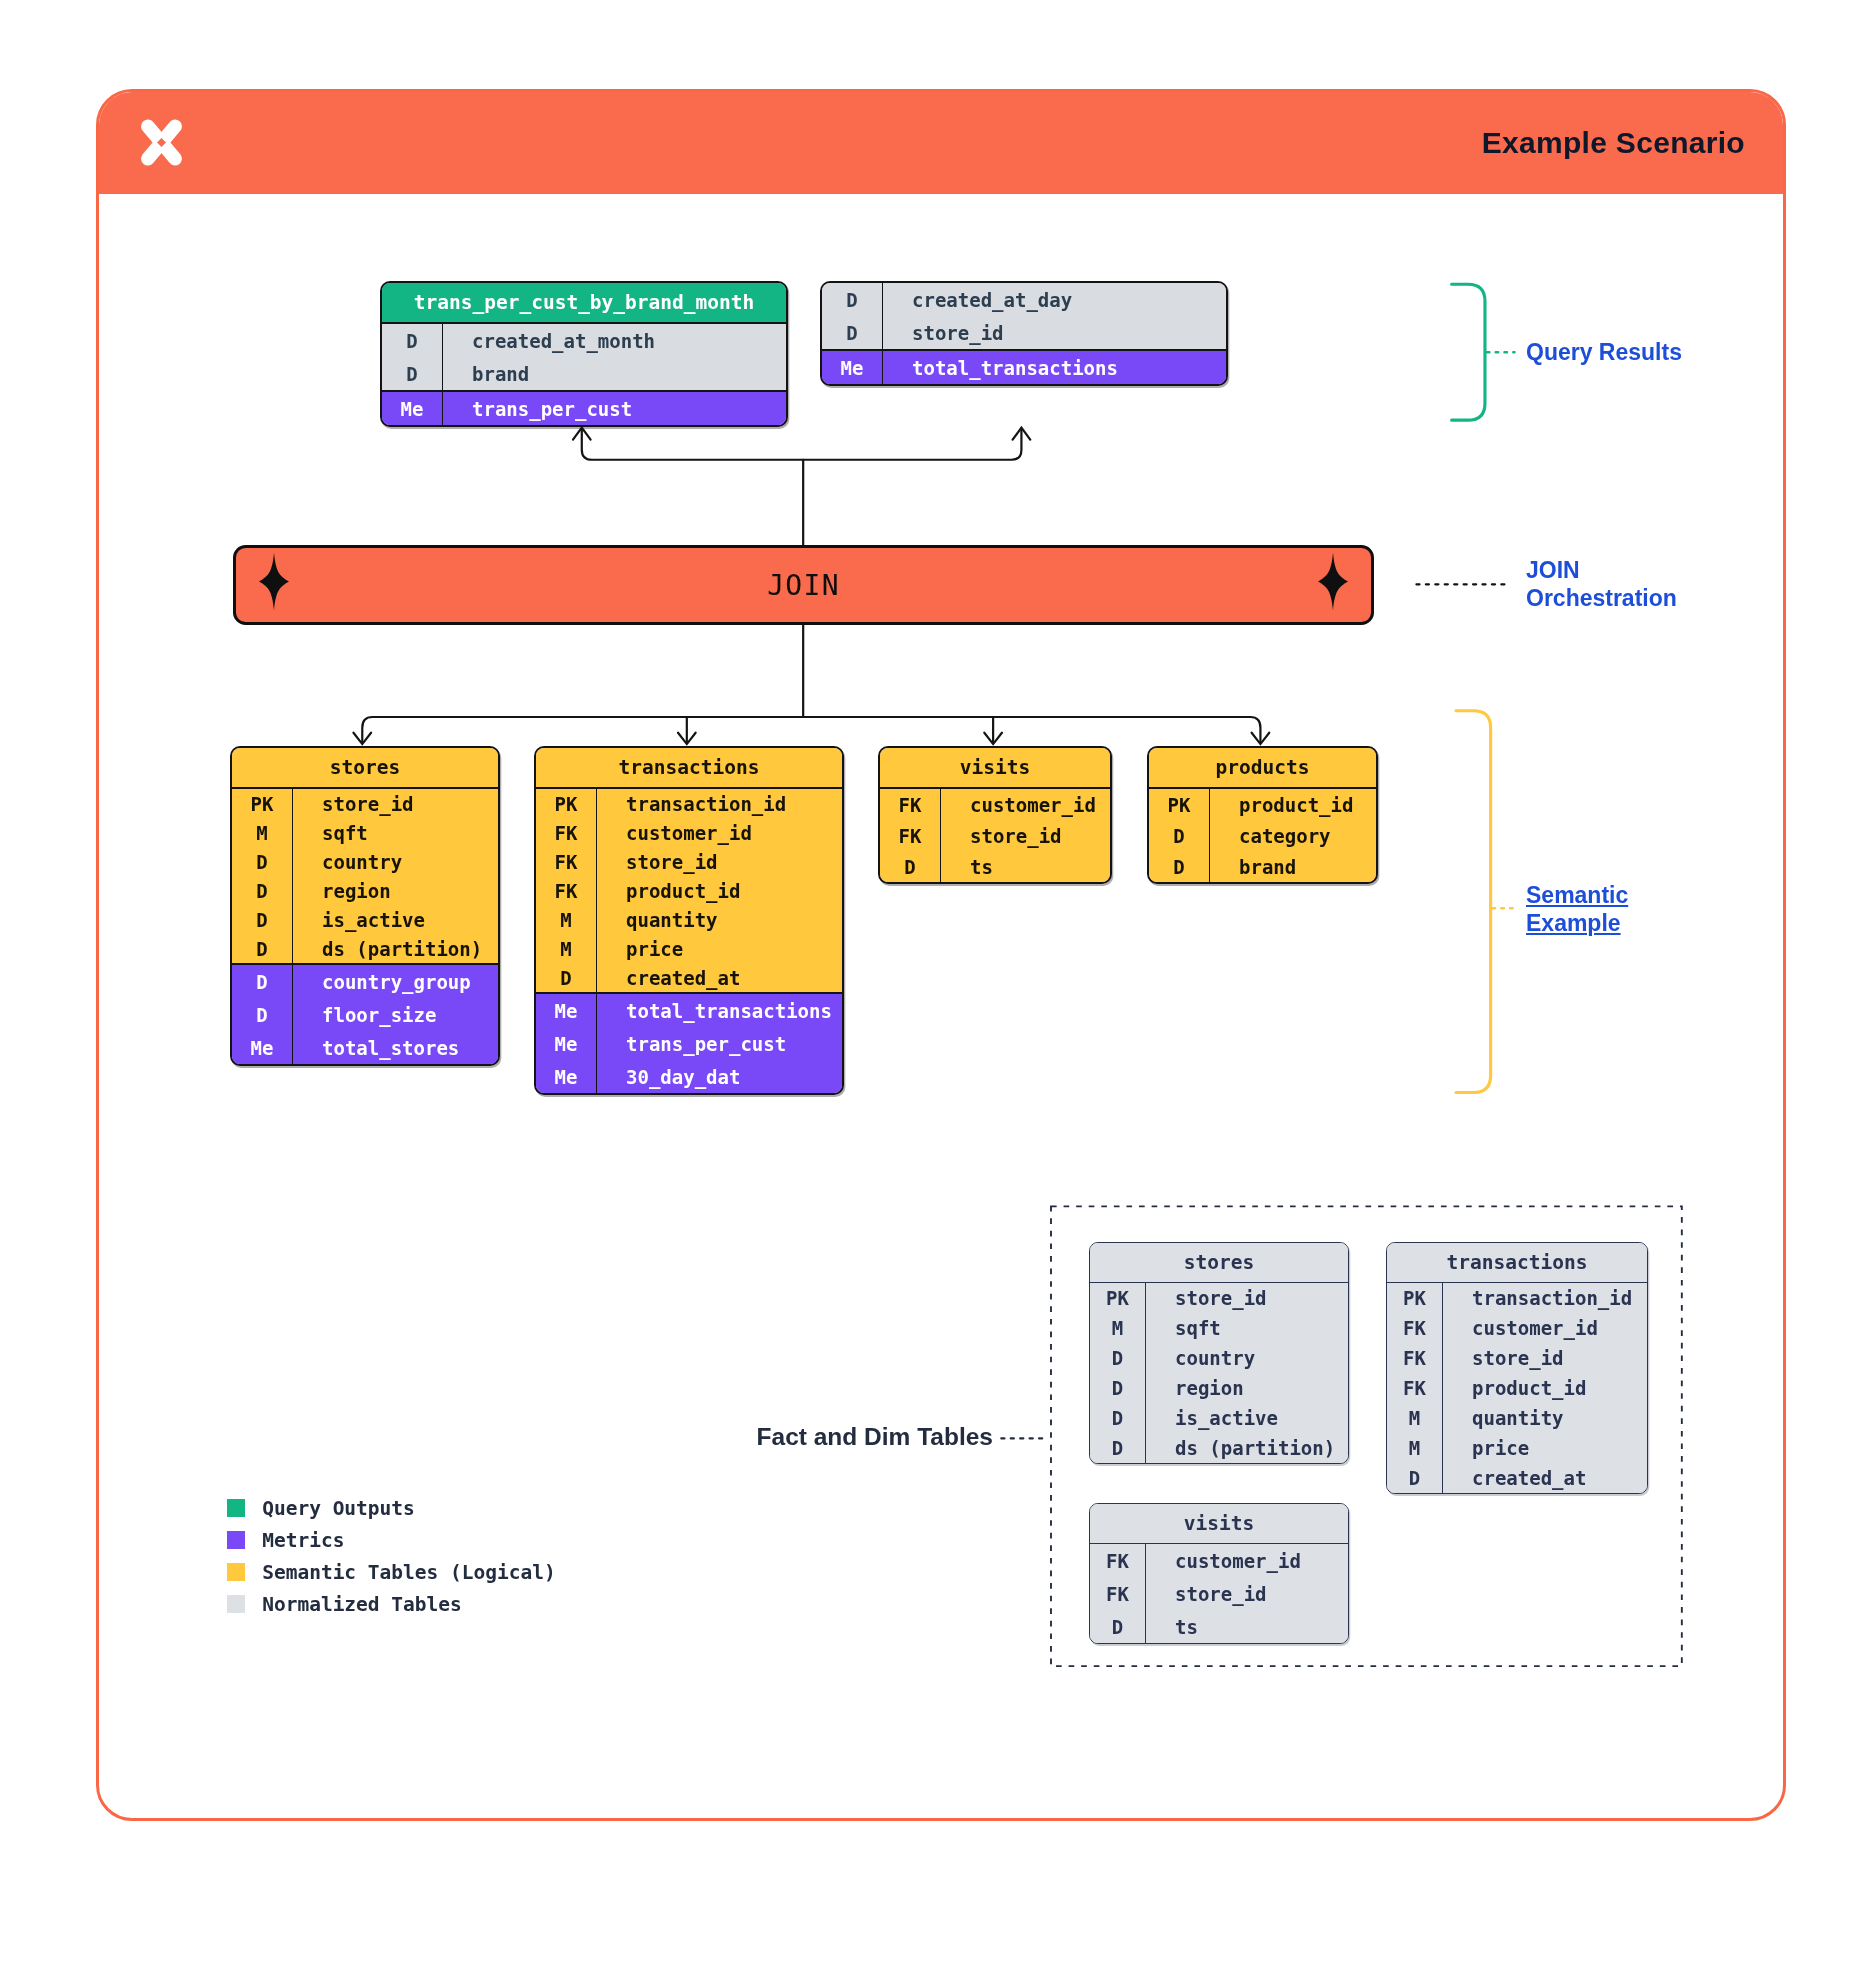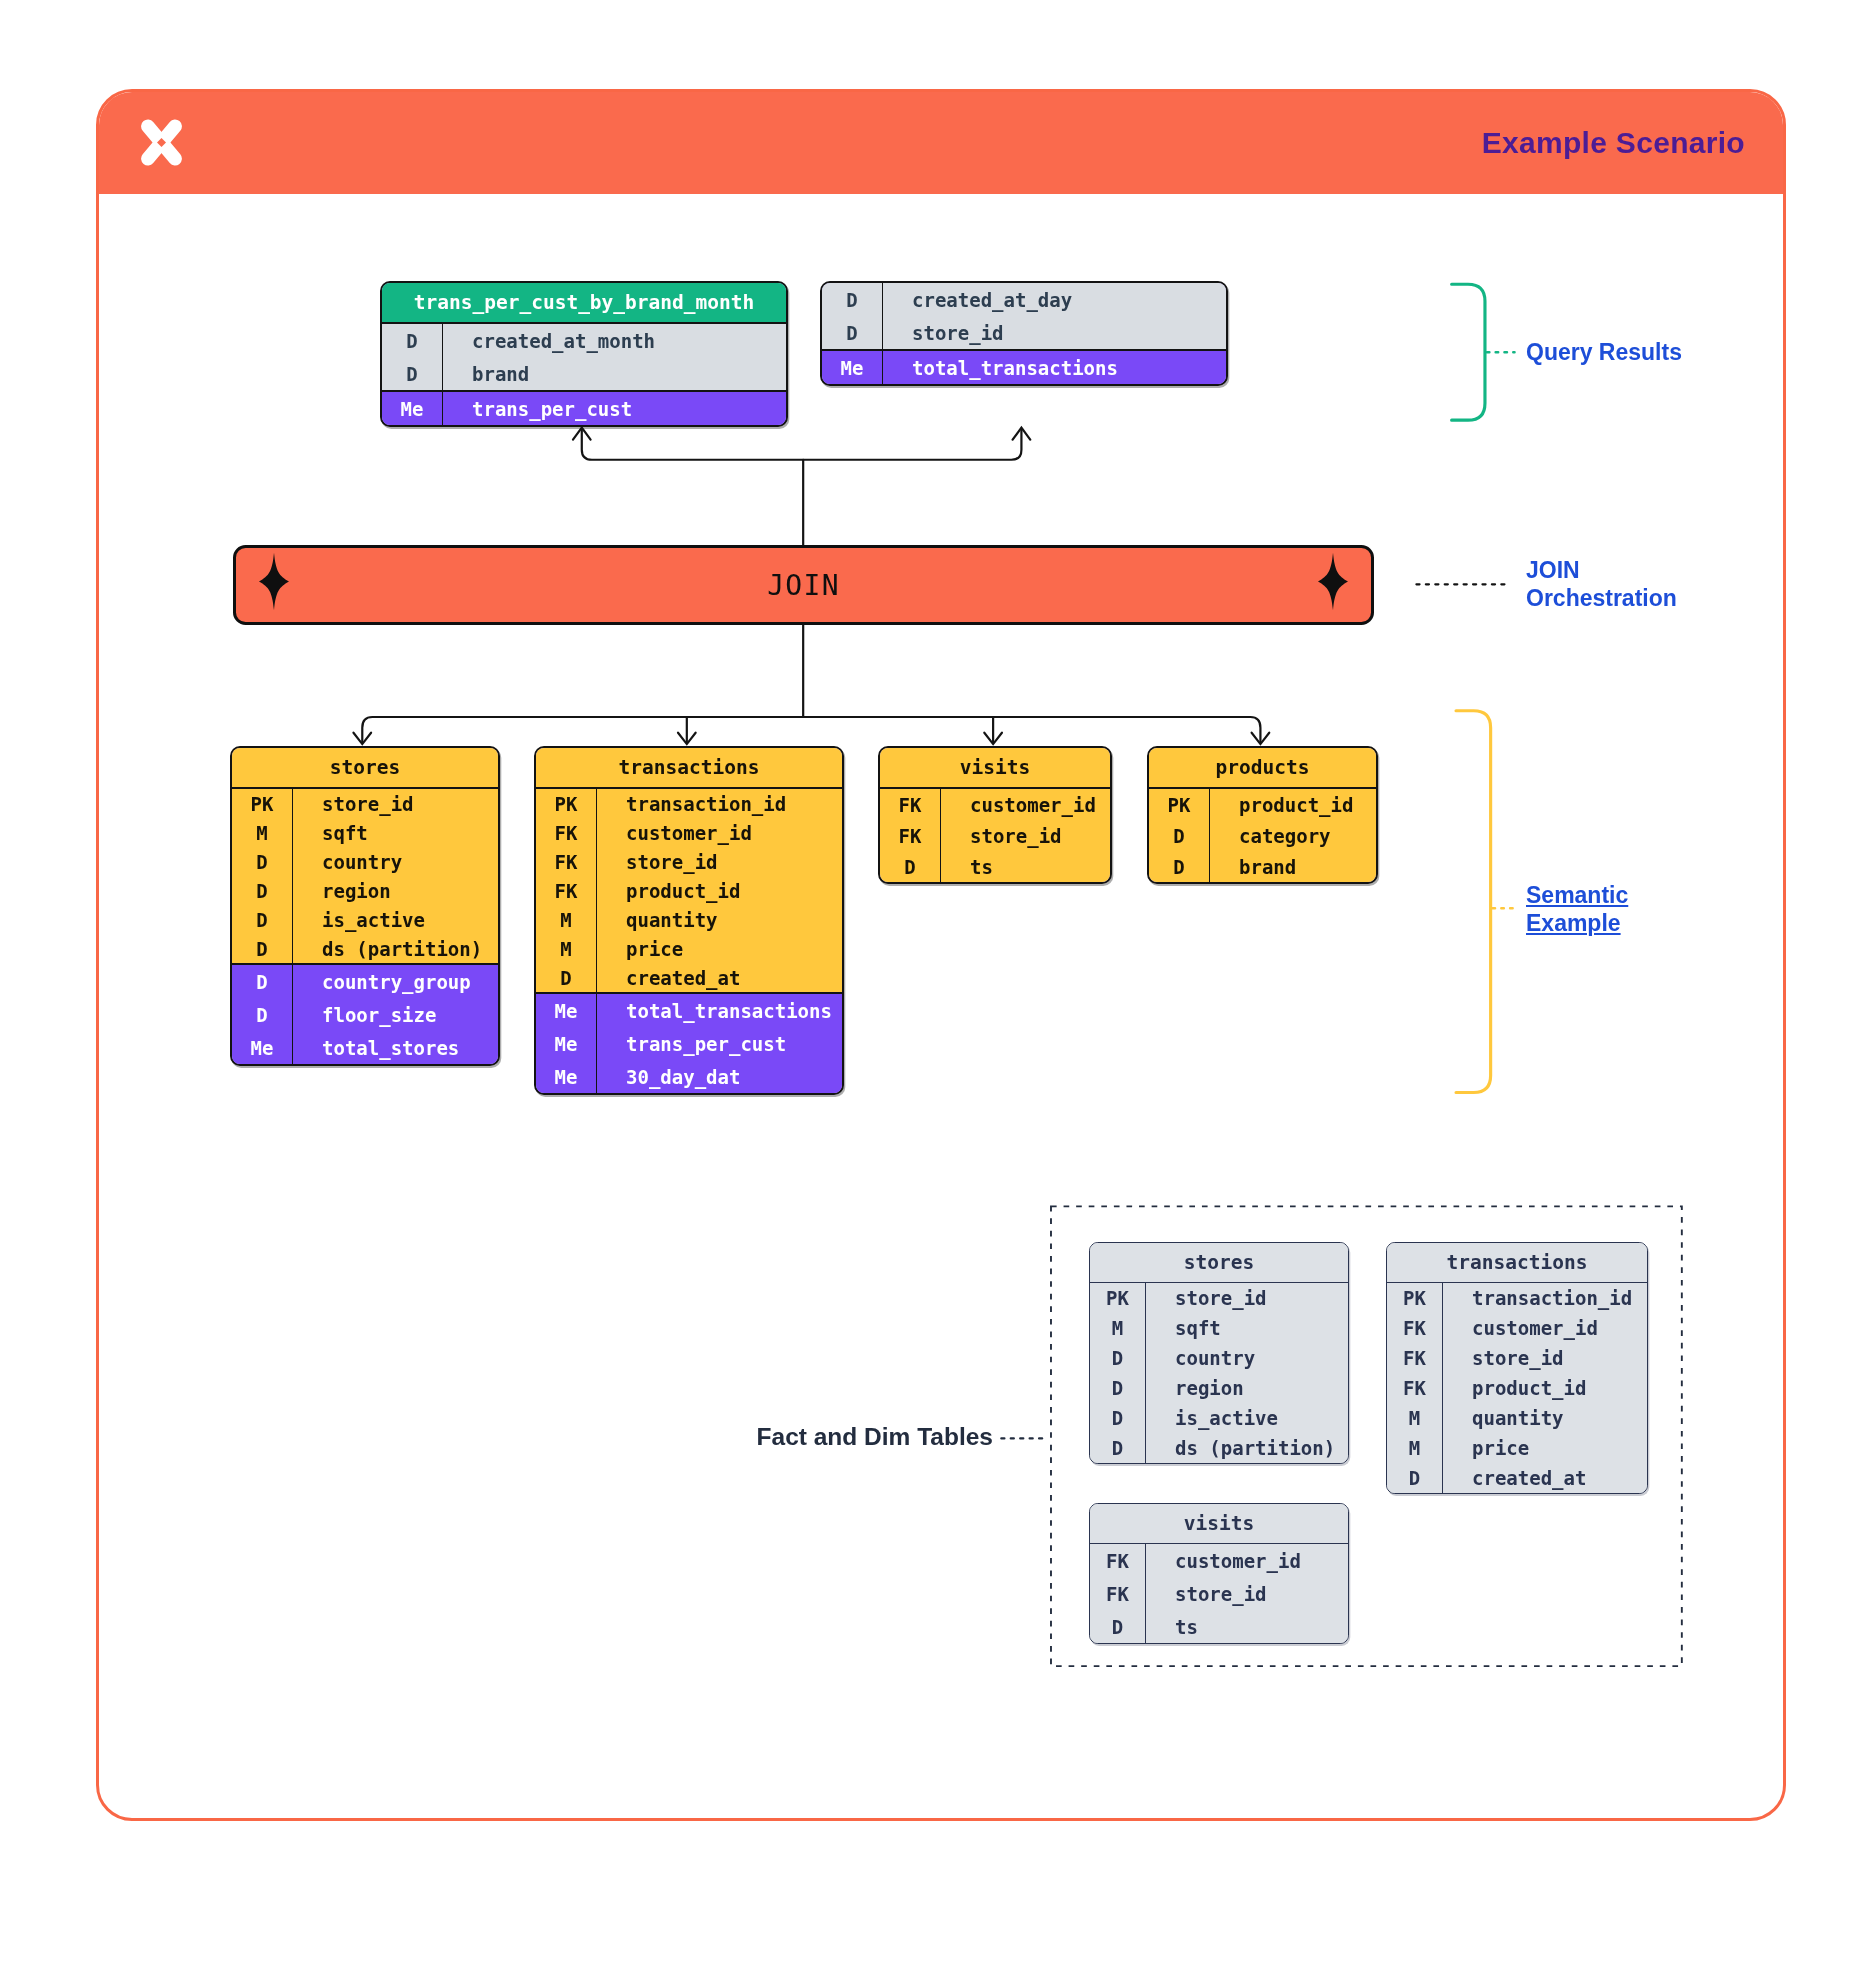--- a/index.html
+++ b/index.html
@@ -4,21 +4,21 @@
 <style>
   html,body { margin:0; padding:0; background:#ffffff; }
   .canvas { position:relative; width:1868px; height:1985px; background:#ffffff;
             font-family:"Liberation Sans", sans-serif; }
 
   
   .card { position:absolute; left:96px; top:89px; width:1684px; height:1726px;
           border:3.1px solid #F96746; border-radius:36px; background:#ffffff; overflow:hidden; }
   .card-header { position:absolute; top:0; left:0; right:0; height:102px; background:#FA6A4D;
                  display:flex; align-items:center; justify-content:space-between; padding:0 38px; box-sizing:border-box; }
-  .header-title { font-size:30px; font-weight:bold; color:#4c1d95; letter-spacing:0.3px; }
+  .header-title { font-size:30px; font-weight:bold; color:#0f172a; letter-spacing:0.3px; }
 
   
   .ctable { position:absolute; border:2.5px solid #131313; border-radius:10px; overflow:hidden;
             background:#c4b5fd; box-shadow:1.3px 1.9px 0 rgba(19,19,19,.35);
             font-family:"DejaVu Sans Mono", monospace; font-weight:bold; }
   .thead { display:flex; align-items:center; justify-content:center; font-size:19.5px; }
   .trow  { display:flex; align-items:center; font-size:19px; }
   .key   { flex:0 0 60px; width:60px; align-self:stretch; display:flex; align-items:center;
            justify-content:center; border-right:1.9px solid #131313; }
   .fname { padding-left:29px; white-space:nowrap; }
@@ -384,15 +384,33 @@
   <div class="anno" style="left:1526px; top:556px;">
     <div>JOIN</div>
     <div>Orchestration</div>
   </div>
   <div class="anno" style="left:1526px; top:881px;text-decoration:underline;">
     <div>Semantic</div>
     <div>Example</div>
   </div>
   <div class="anno-fact">Fact and Dim Tables</div>
 
+  <div class="legend">
+    <div class="legend-row">
+      <span class="legend-swatch" style="background: rgb(19, 181, 132);"></span>
+      <span class="legend-label">Query Outputs</span>
+    </div>
+    <div class="legend-row">
+      <span class="legend-swatch" style="background: rgb(122, 73, 247);"></span>
+      <span class="legend-label">Metrics</span>
+    </div>
+    <div class="legend-row">
+      <span class="legend-swatch" style="background: rgb(255, 200, 61);"></span>
+      <span class="legend-label">Semantic Tables (Logical)</span>
+    </div>
+    <div class="legend-row">
+      <span class="legend-swatch" style="background: rgb(221, 225, 230);"></span>
+      <span class="legend-label">Normalized Tables</span>
+    </div>
+  </div>
 
 </div>
 
 
 </body></html>

